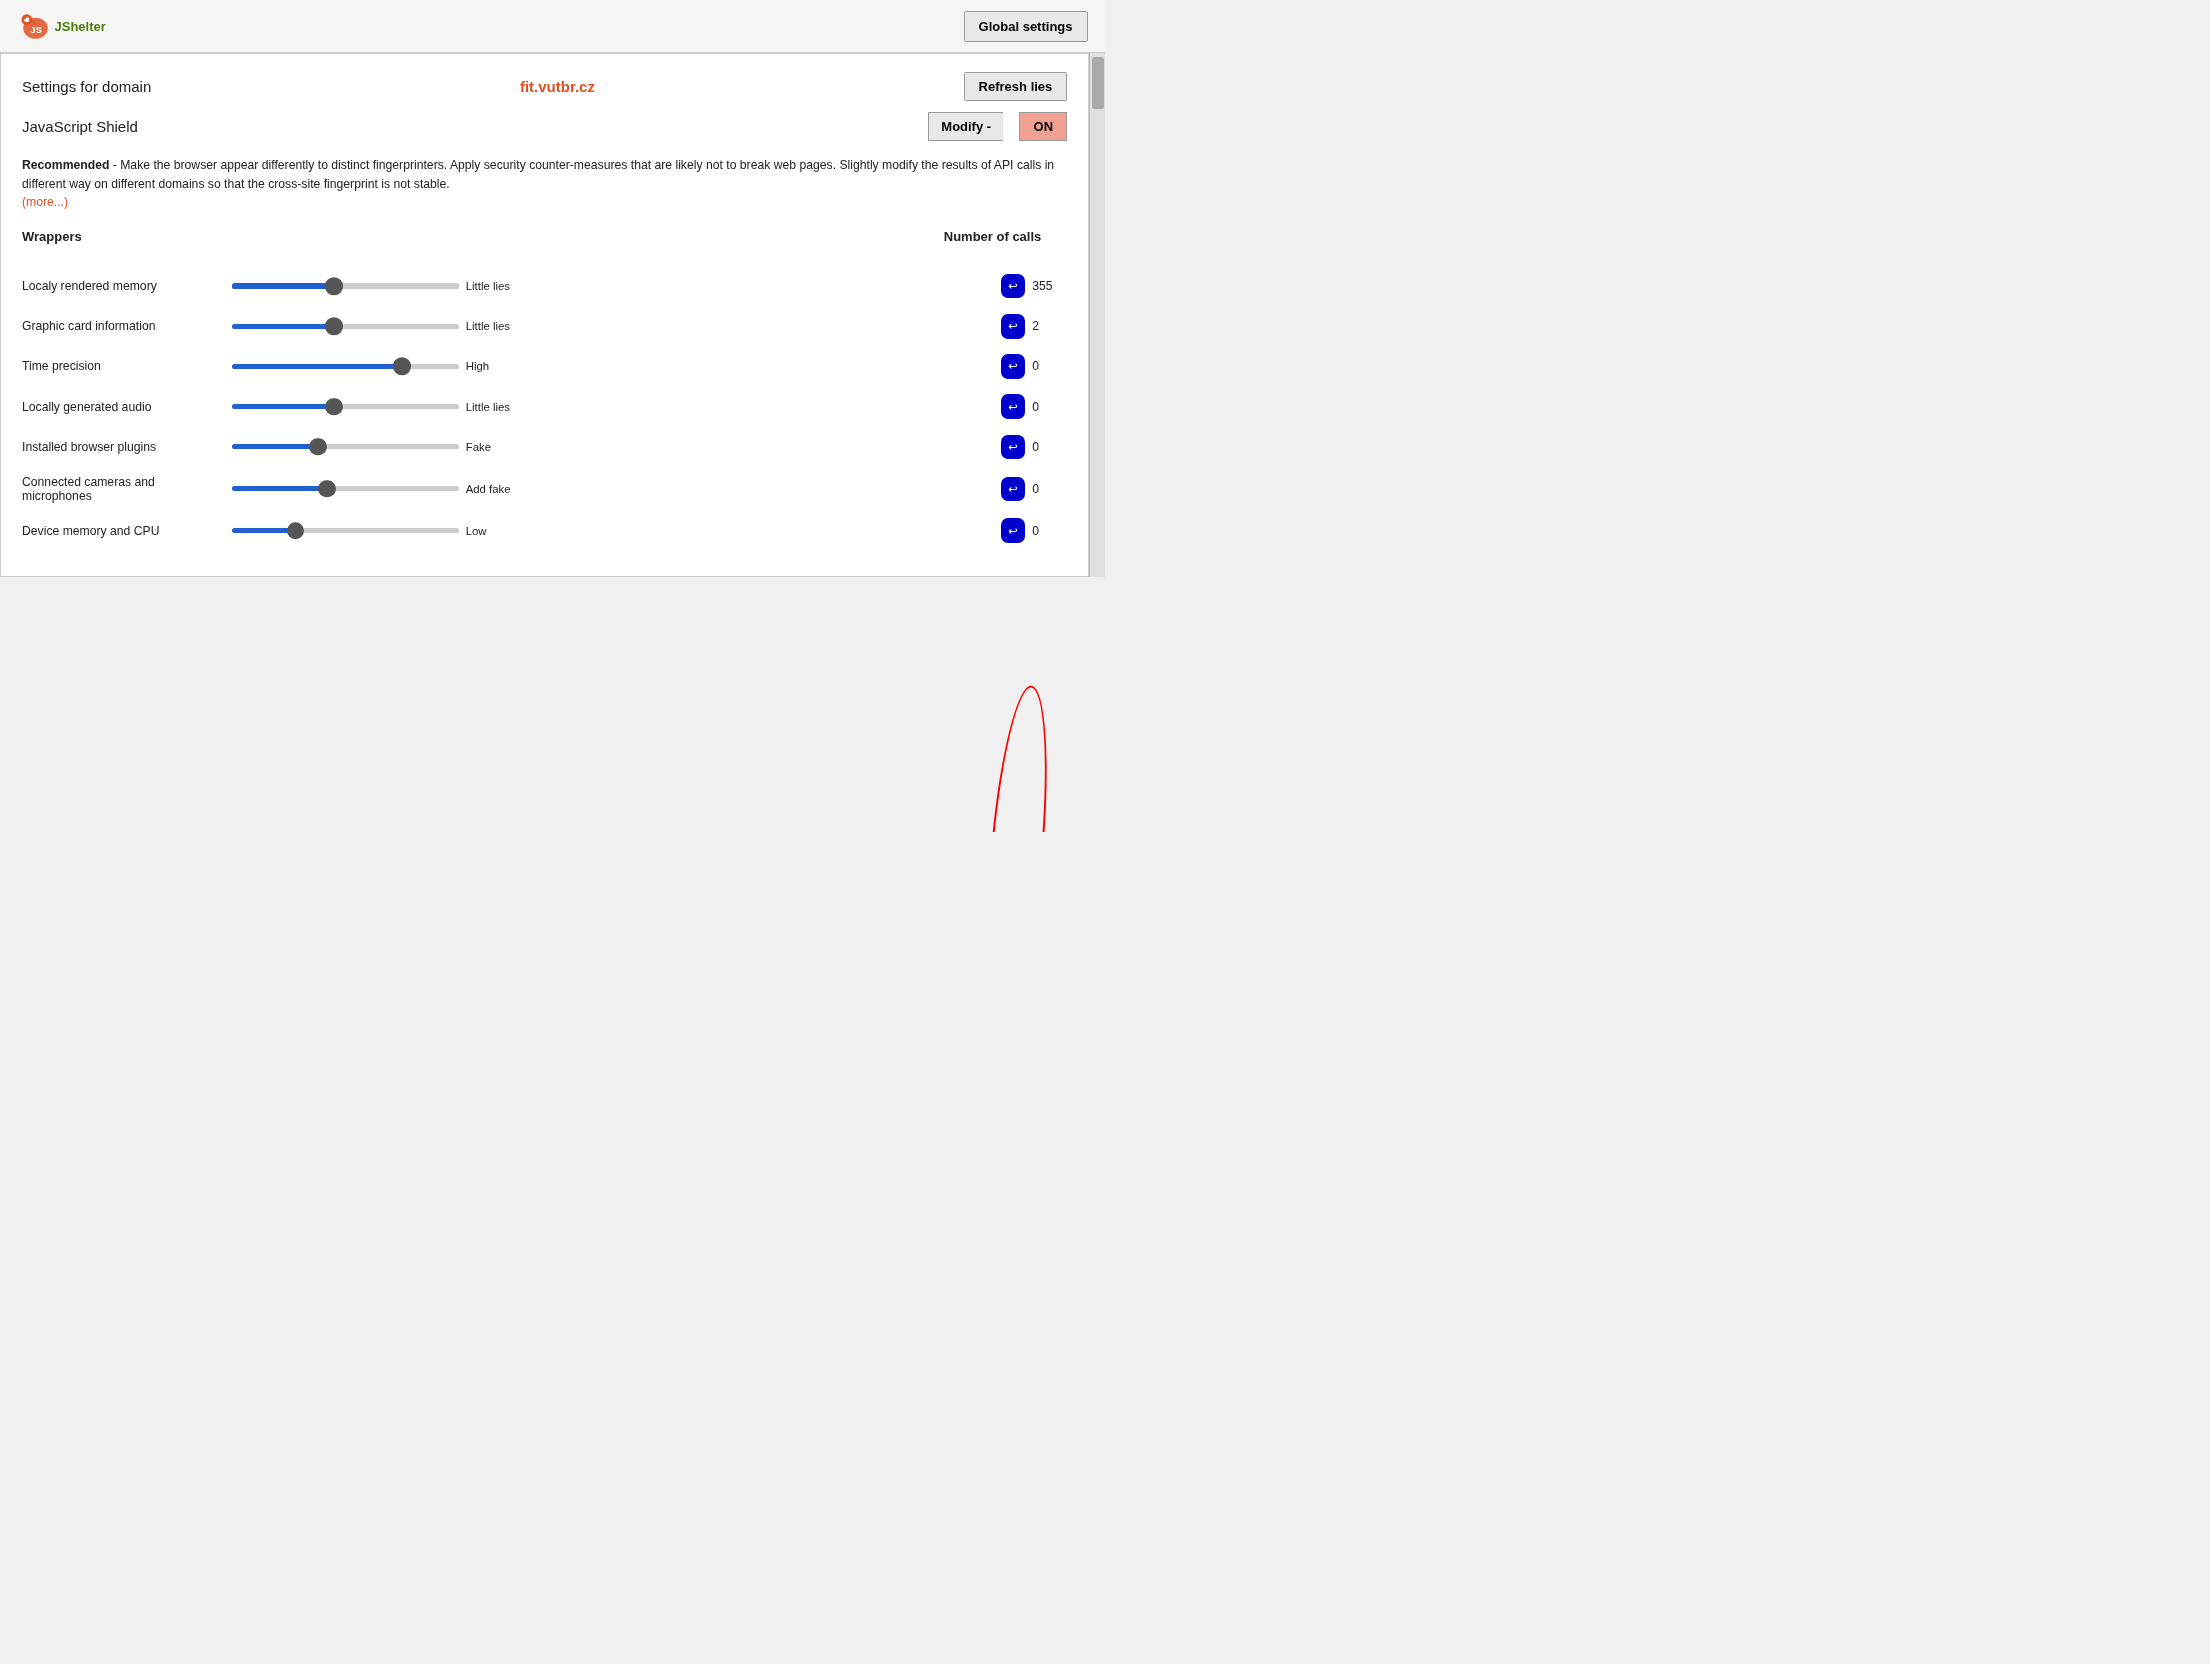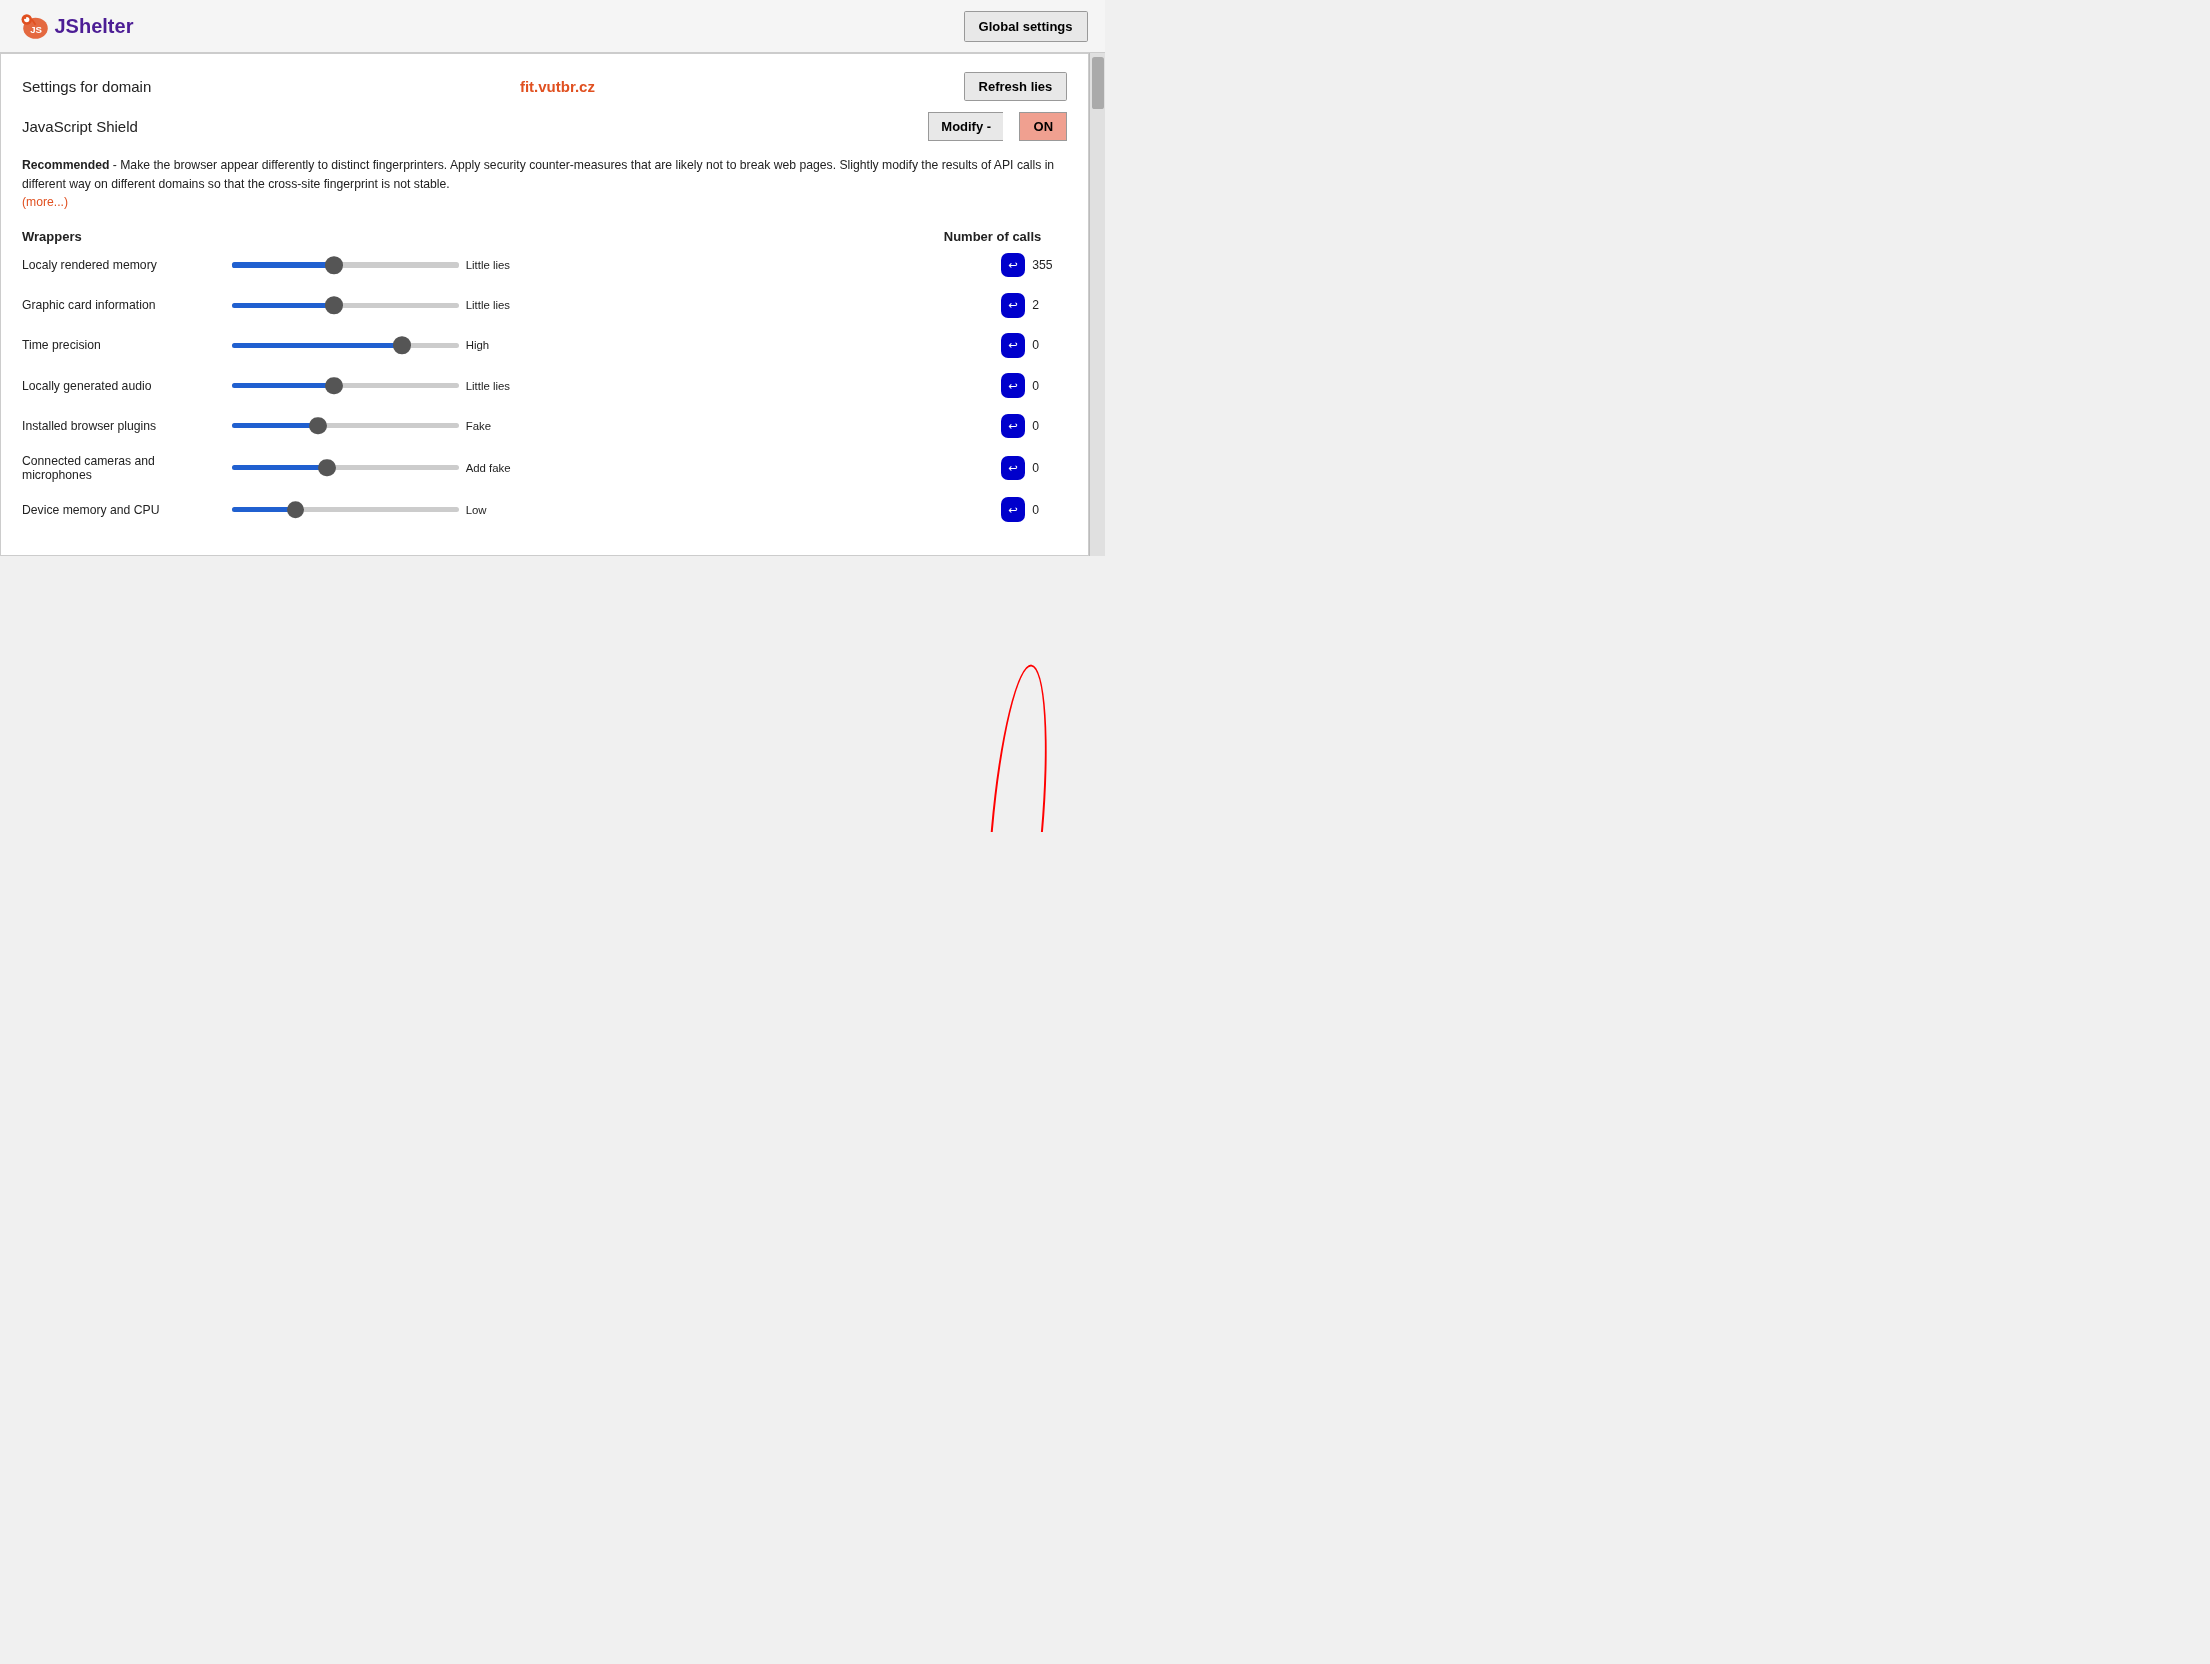--- a/index.html
+++ b/index.html
@@ -23,23 +23,23 @@
     .logo-area {
       display: flex;
       align-items: center;
       gap: 2px;
     }
     .logo-icon {
       width: 35px;
       height: 35px;
     }
     .logo-text {
-      font-size: 20px;
-      font-weight: bold;
-      color: #4c1d95;
+      font-size: 13px;
+      font-weight: bold;
+      color: #4d7c0f;
     }
     .global-settings-btn {
       background: #e8e8e8;
       border: 1.7px solid #999;
       padding: 7px 14px;
       font-size: 13px;
       font-weight: bold;
       cursor: pointer;
       border-radius: 1.7px;
     }
@@ -166,21 +166,21 @@
       color: #e05020;
       text-decoration: none;
       cursor: pointer;
     }
 
     
     .wrappers-header {
       display: flex;
       justify-content: space-between;
       align-items: center;
-      margin-bottom: 9px;
+      margin-bottom: 30px;
     }
     .wrappers-title {
       font-size: 13px;
       font-weight: bold;
       color: #222;
     }
     .calls-title {
       font-size: 13px;
       font-weight: bold;
       color: #222;

